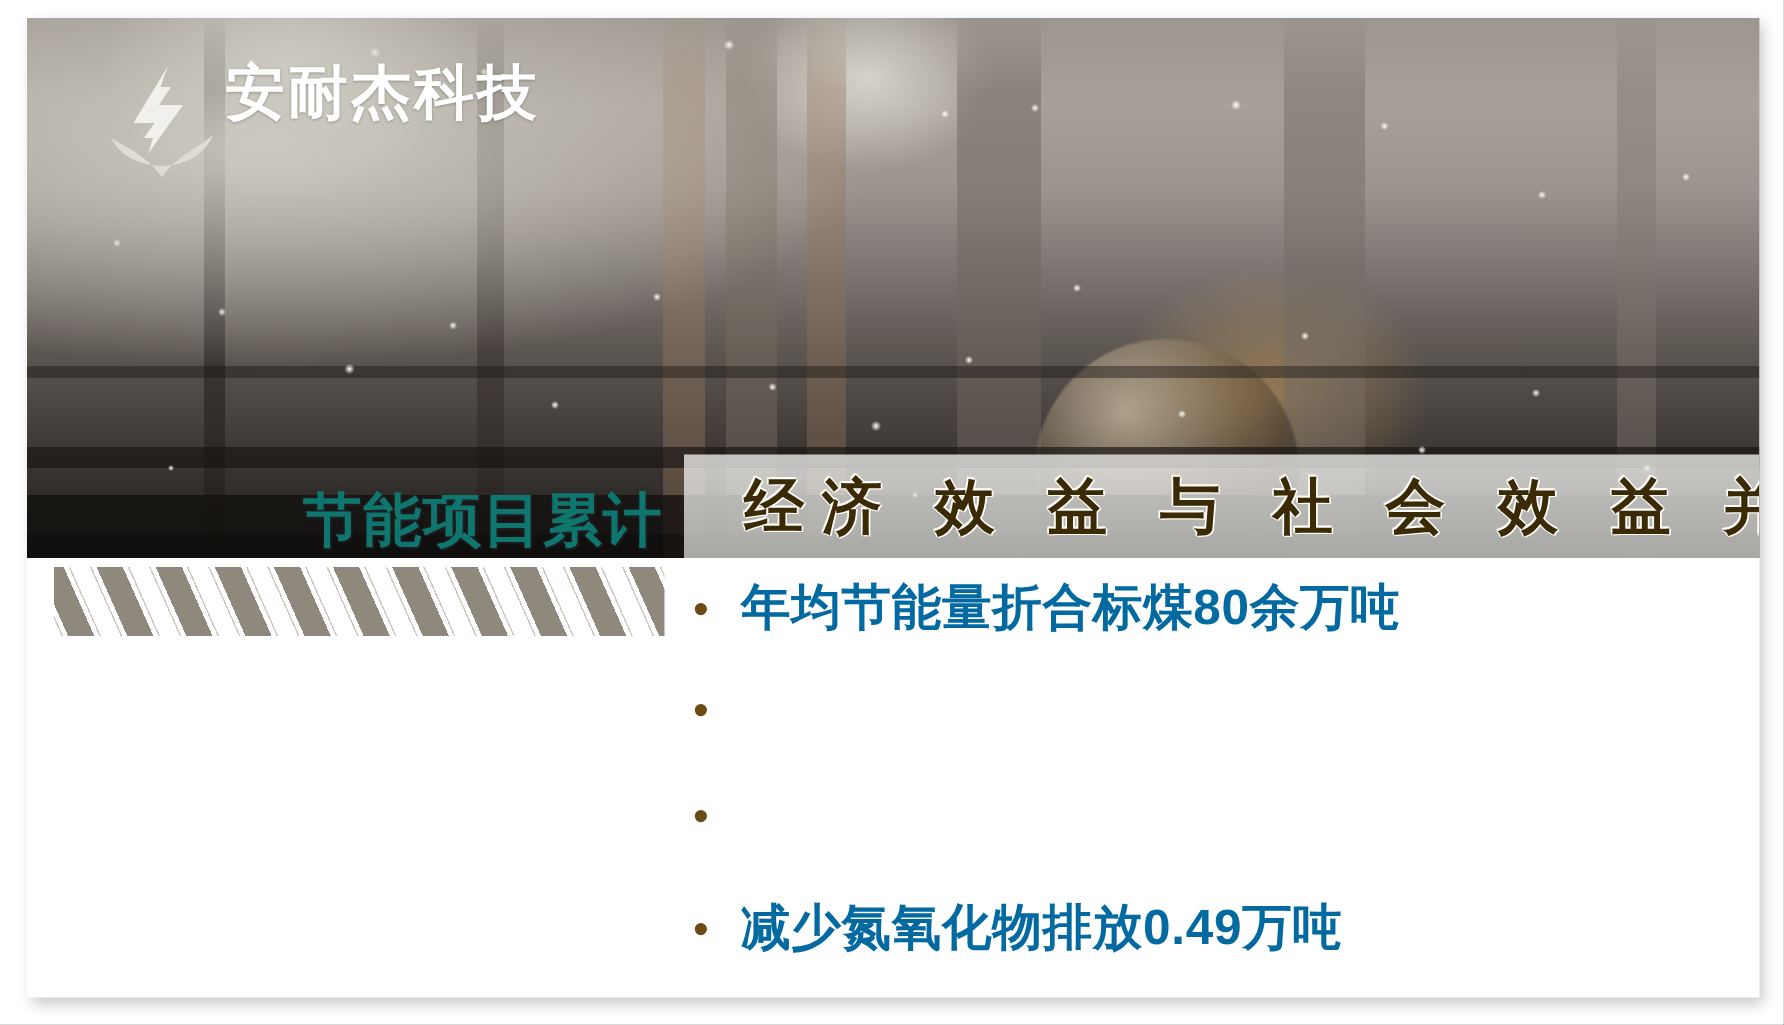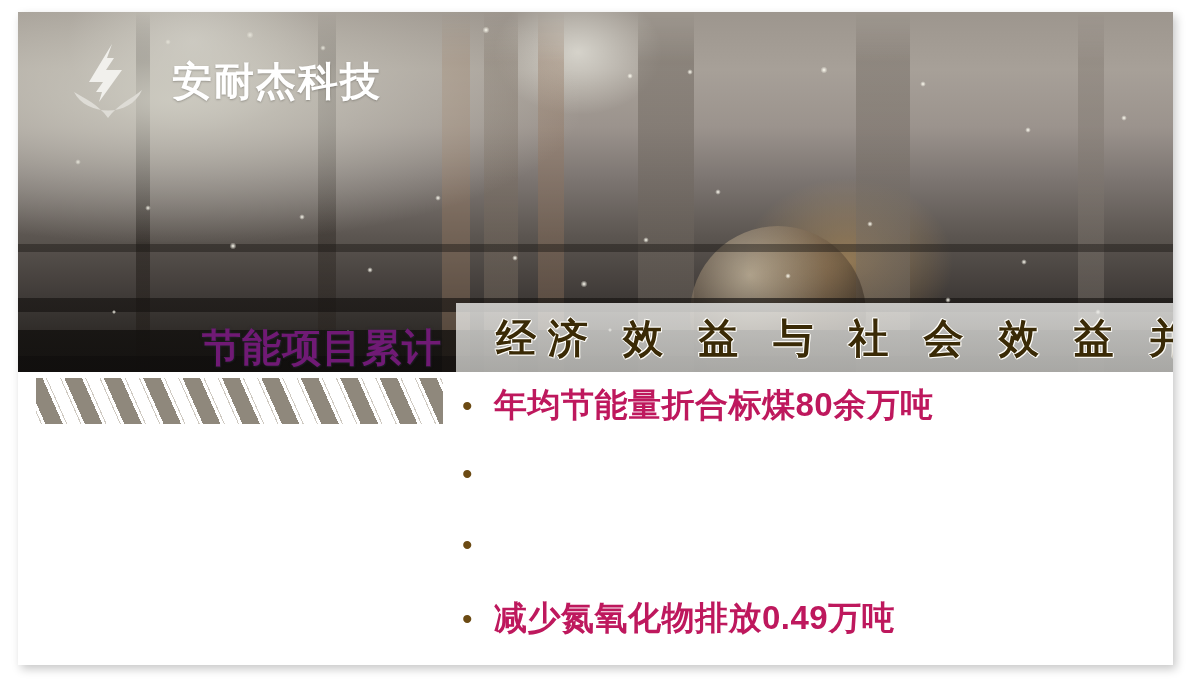--- a/index.html
+++ b/index.html
@@ -136,22 +136,22 @@
     width: 560px; height: 230px;
     background: radial-gradient(ellipse at 28% 38%, rgba(206,204,194,.92), rgba(206,204,194,0) 72%);
   }
 
   
   .logo {
     position: absolute;
     left: 54px;
     top: 30px;
     display: flex;
-    align-items: center;
-    gap: 26px;
+    align-items: flex-start;
+    gap: 4px;
   }
   .logo-mark {
     position: relative;
     width: 74px;
     height: 78px;
     flex: 0 0 auto;
   }
   .logo-mark svg { display: block; }
   .logo-text {
     font-size: 40px;
@@ -191,21 +191,21 @@
       1px 1px 0 #fdfcf8, -1px -1px 0 #fdfcf8;
   }
 
   
   .kicker {
     position: absolute;
     left: 184px;
     top: 316px;
     font-size: 39px;
     font-weight: 700;
-    color: #701a75;
+    color: #0f766e;
     letter-spacing: 1px;
     line-height: 1;
     white-space: nowrap;
     z-index: 6;
     text-shadow:
       0 0 3px rgba(40,44,56,.55),
       1px 1px 0 rgba(40,44,56,.30);
   }
 
   
@@ -252,21 +252,21 @@
     font-size: 30px;
     line-height: 1;
     color: #6b4a13;
     text-align: left;
     padding-left: 12px;
     box-sizing: border-box;
   }
   .bullet-text {
     font-size: 33px;
     font-weight: 700;
-    color: #be185d;
+    color: #0369a1;
     letter-spacing: 0.5px;
     line-height: 1;
     white-space: nowrap;
     text-shadow:
       1px 0 0 rgba(255,255,255,.9), -1px 0 0 rgba(255,255,255,.9),
       0 1px 0 rgba(255,255,255,.9), 0 -1px 0 rgba(255,255,255,.9);
   }
 </style>
 </head>
 <body>

